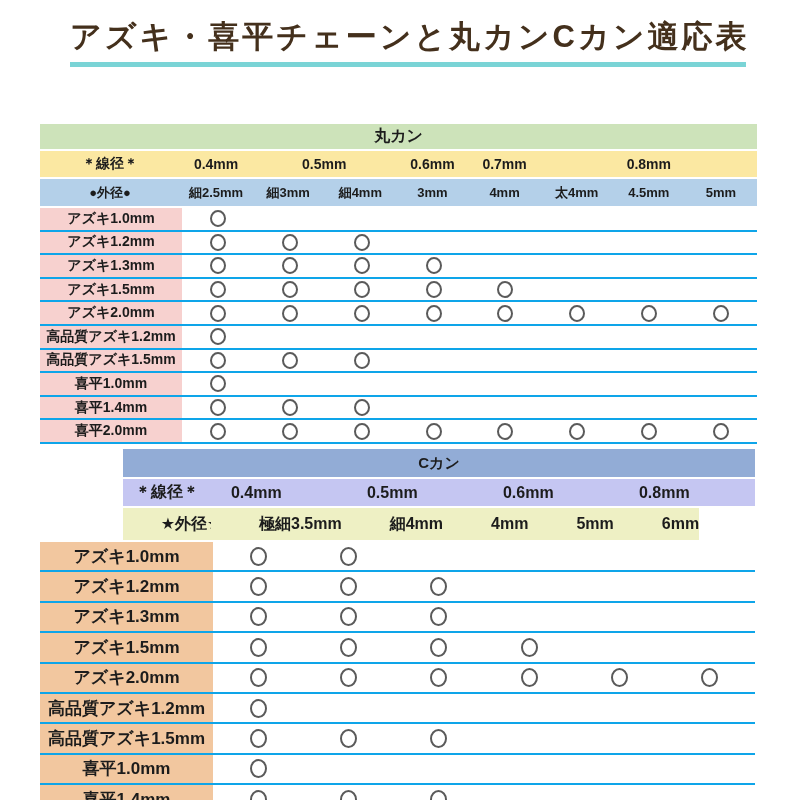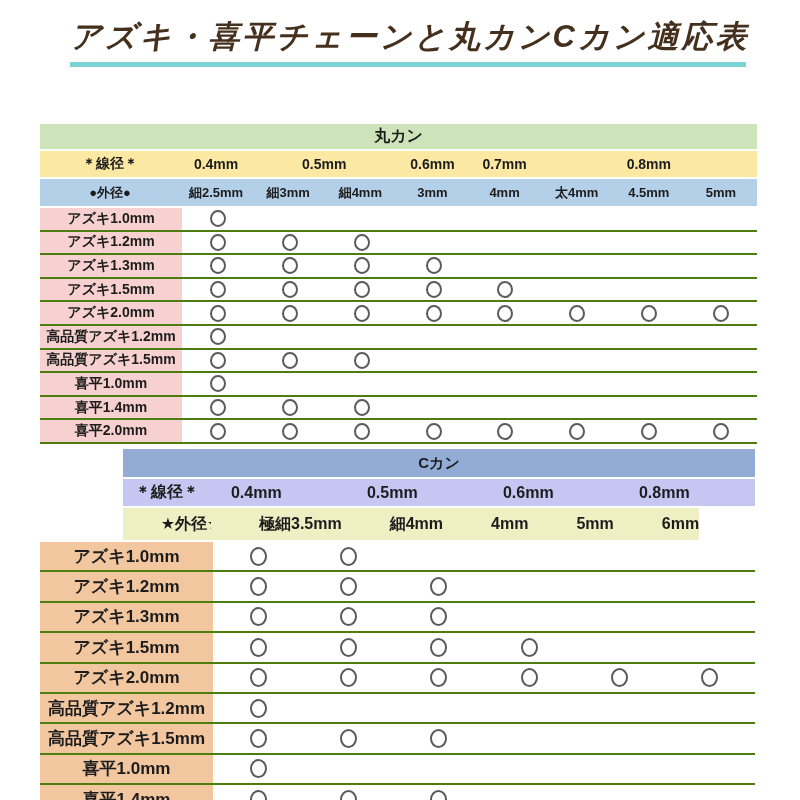--- a/index.html
+++ b/index.html
@@ -5,36 +5,35 @@
   html,body{margin:0;padding:0;background:#ffffff;}
   body{font-family:"Liberation Sans","DejaVu Sans",sans-serif;}
   .canvas{position:relative;width:800px;height:800px;background:#ffffff;overflow:hidden;}
 
   
   .title{
     position:absolute;left:70px;top:16px;width:676px;
     text-align:center;font-size:31px;font-weight:bold;letter-spacing:3px;
     color:#44301c;border-bottom:5px solid #7ad4d6;padding-bottom:4px;
     white-space:nowrap;
-    font-style:italic;
   }
 
   
   .tbl{position:absolute;margin-top:44px;}
   .bar{
     display:flex;align-items:center;justify-content:center;
     font-weight:bold;color:#1c1c1c;margin-bottom:2px;
   }
   .hrow{display:grid;column-gap:0;margin-bottom:2px;}
   .cell{
     display:flex;align-items:center;justify-content:center;
     font-weight:bold;color:#1c1c1c;white-space:nowrap;
     box-sizing:border-box;
   }
-  .brow{display:grid;box-sizing:border-box;border-bottom:2px solid #4d7c0f;}
+  .brow{display:grid;box-sizing:border-box;border-bottom:2px solid #0ea5e9;}
   .circle{display:block;border-radius:50%;background:transparent;}
 
   
   .t1{left:40px;top:80px;width:717px;}
   .t1 .bar{height:25px;background:#cde3ba;font-size:16px;}
   .t1 .hrow{grid-template-columns:140px repeat(8,1fr);}
   .t1 .hrow.wire{height:26px;}
   .t1 .hrow.od{height:27px;border-radius:13px;}
   .t1 .hrow.wire .cell{background:#fbe8a2;font-size:14px;}
   .t1 .hrow.od .cell{background:#b4d0e9;font-size:13px;}

